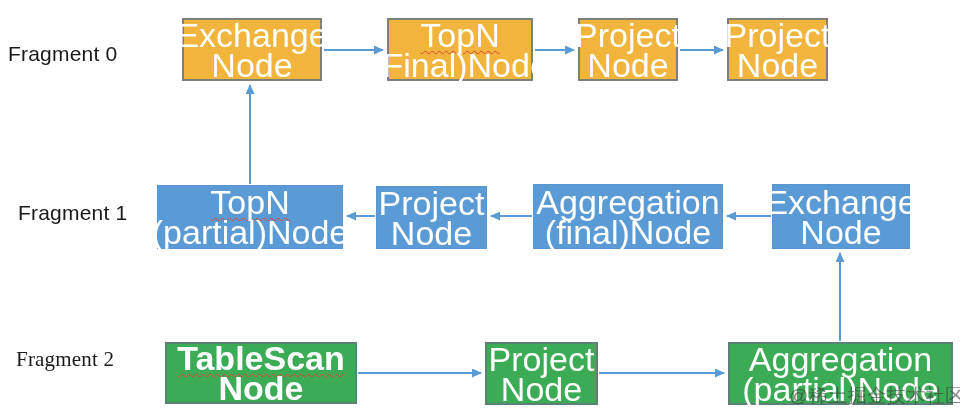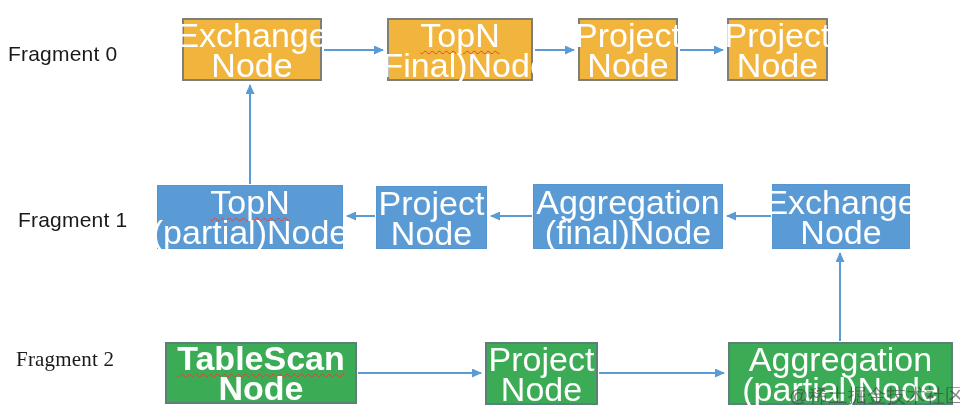--- a/index.html
+++ b/index.html
@@ -43,21 +43,21 @@
     z-index:5;
     white-space:nowrap;
   }
 </style>
 </head>
 <body>
 
 <div>
 
   <div class="frag-label" style="left:8px;top:42px;">Fragment 0</div>
-  <div class="frag-label" style="left:18px;top:208px;">Fragment 1</div>
+  <div class="frag-label" style="left:18px;top:201px;">Fragment 1</div>
   <div class="frag-label" style="left:16px;top:347px;font-family:Liberation Serif, serif;">Fragment 2</div>
 
   <div class="node f0" style="left:182px;top:18px;width:140px;height:63px;">
     <span>Exchange</span>
     <span>Node</span>
   </div>
   <div class="node f0" style="left:387px;top:18px;width:146px;height:63px;">
     <span class="misspelled">TopN</span>
     <span>(Final)Node</span>
   </div>

